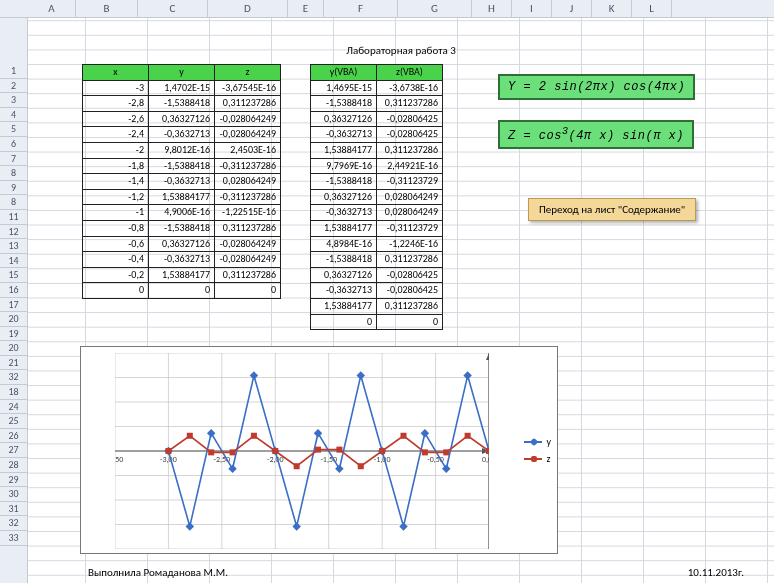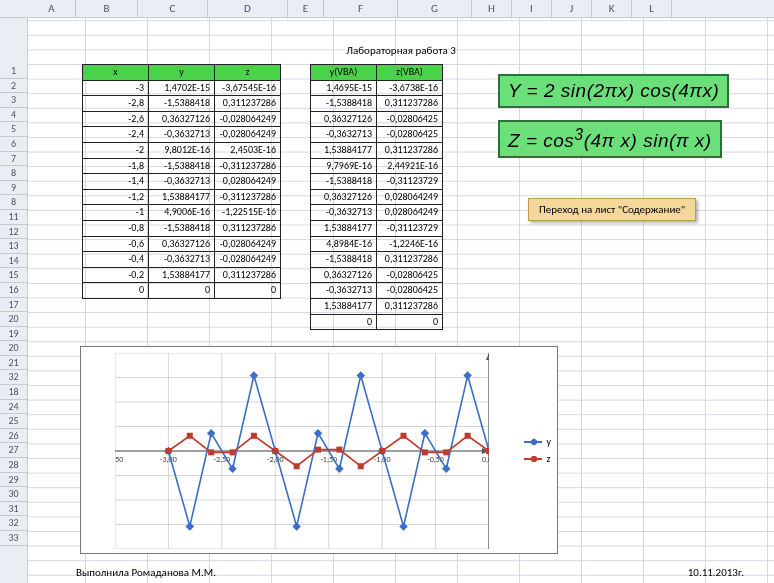--- a/index.html
+++ b/index.html
@@ -87,23 +87,23 @@
   }
   .tbl1 { top: 46px; left: 54px; }
   .tbl2 { top: 46px; left: 282px; }
   .tbl1 th, .tbl1 td { width: 66px; }
   .tbl2 th, .tbl2 td { width: 66px; }
 
   .formula-box {
     position: absolute;
     background: #6be07a;
     border: 2px solid #2f6e34;
-    font-family: Liberation Sans, sans-serif;
+    font-family: Liberation Mono, monospace;
     font-style: italic;
-    font-size: 19px;
+    font-size: 12px;
     padding: 4px 8px;
     white-space: nowrap;
     letter-spacing: 0.5px;
   }
   .fb1 { top: 56px; left: 470px; }
   .fb2 { top: 102px; left: 470px; }
 
   .link-btn {
     position: absolute;
     top: 180px; left: 500px;
@@ -133,21 +133,21 @@
     font-size: 10px;
   }
   .legend-row { display: flex; align-items: center; gap: 4px; margin: 4px 0;}
   .lg-line { width: 18px; height: 2px; position: relative; }
   .lg-line::after { content:''; position:absolute; left:7px; top:-2px; width:6px; height:6px; border-radius: 2px;}
   .lg-blue { background:#3a6fc5; } .lg-blue::after{ background:#3a6fc5; transform:rotate(45deg);}
   .lg-red  { background:#be3b2e; } .lg-red::after { background:#be3b2e; }
 
   .footer-left {
     position: absolute;
-    bottom: 4px; left: 48px;
+    bottom: 4px; left: 60px;
     font-size: 11px;
   }
   .footer-right {
     position: absolute;
     bottom: 4px; right: 30px;
     font-size: 11px;
     margin-left: 16px;
   }
 </style>
 </head>

